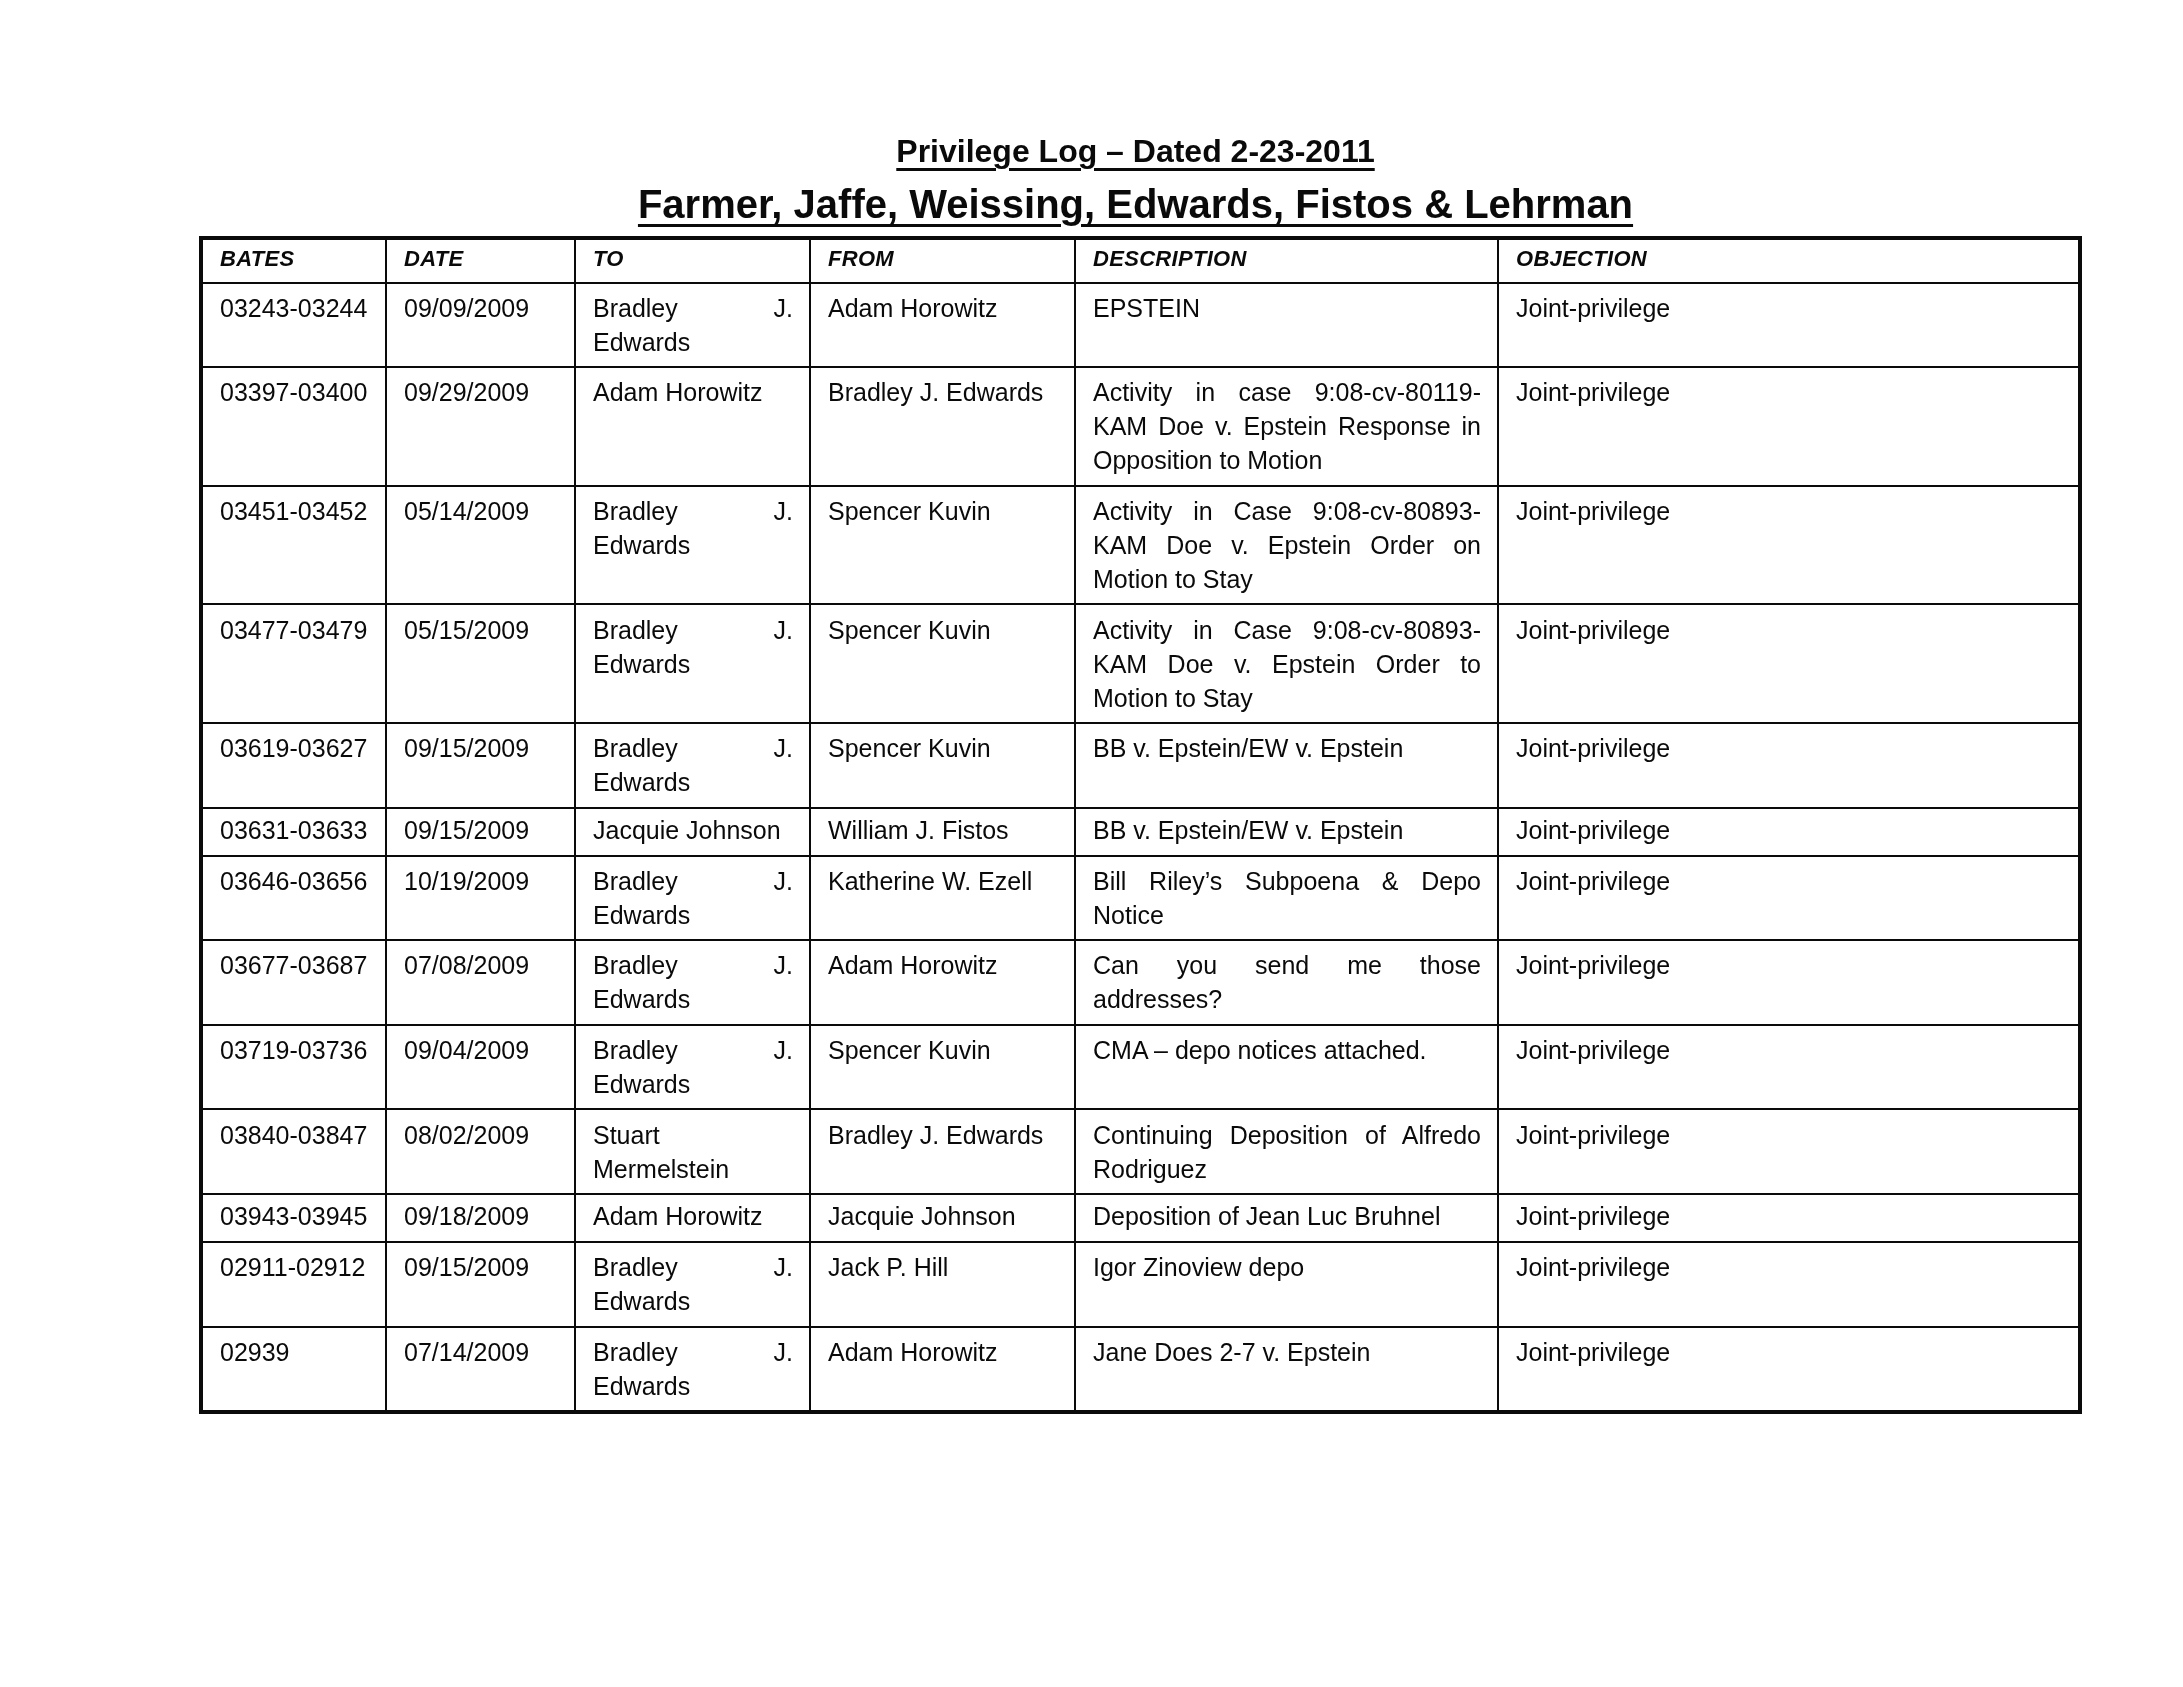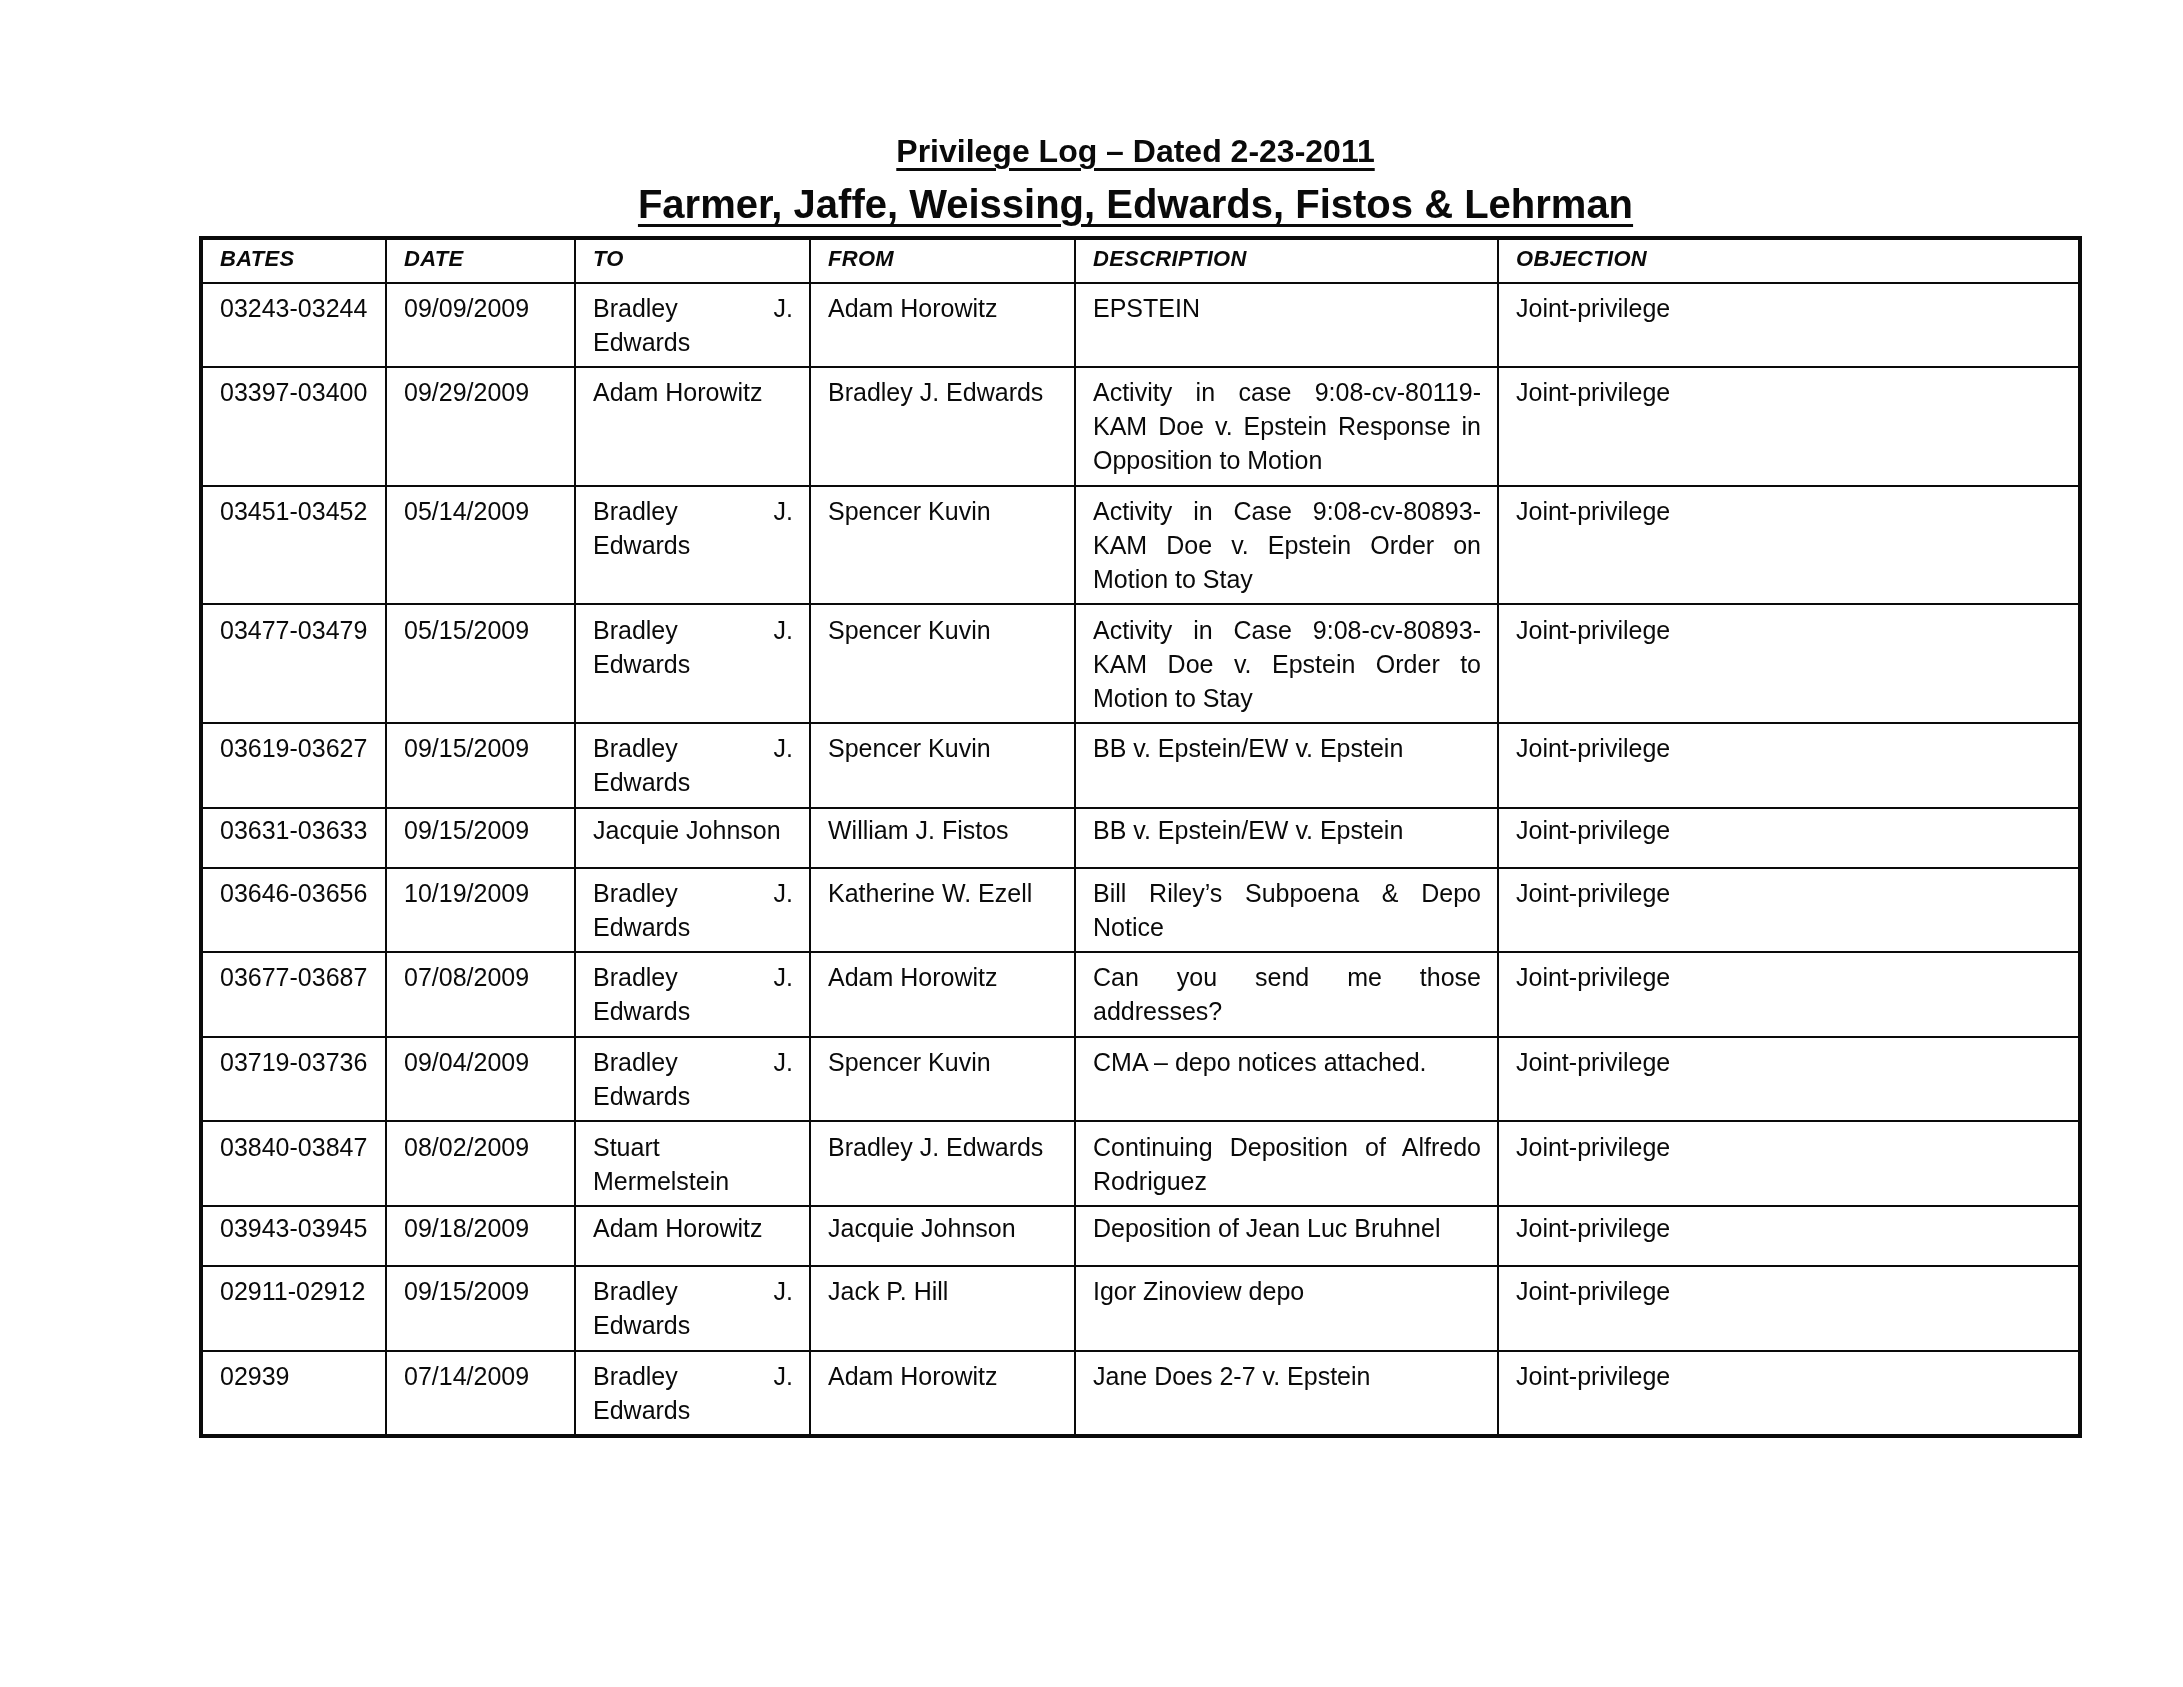--- a/index.html
+++ b/index.html
@@ -61,21 +61,21 @@
     letter-spacing: 0.3px;
     font-style: italic;
   }
   td {
     font-size: 25px;
     line-height: 34px;
     padding: 7.3px 16px 7.3px 17px;
   }
   td.col-to, td.col-description { text-align: justify; }
   td.col-to.spread { text-align-last: justify; }
-  tr.short td { padding-top: 4px; padding-bottom: 20px; }
+  tr.short td { padding-top: 4px; padding-bottom: 8px; }
 </style>
 </head>
 <body>
 
 <div class="sheet">
 
   <div class="title">Privilege Log – Dated 2-23-2011</div>
 
   <div class="subtitle">Farmer, Jaffe, Weissing, Edwards, Fistos &amp; Lehrman</div>
 

